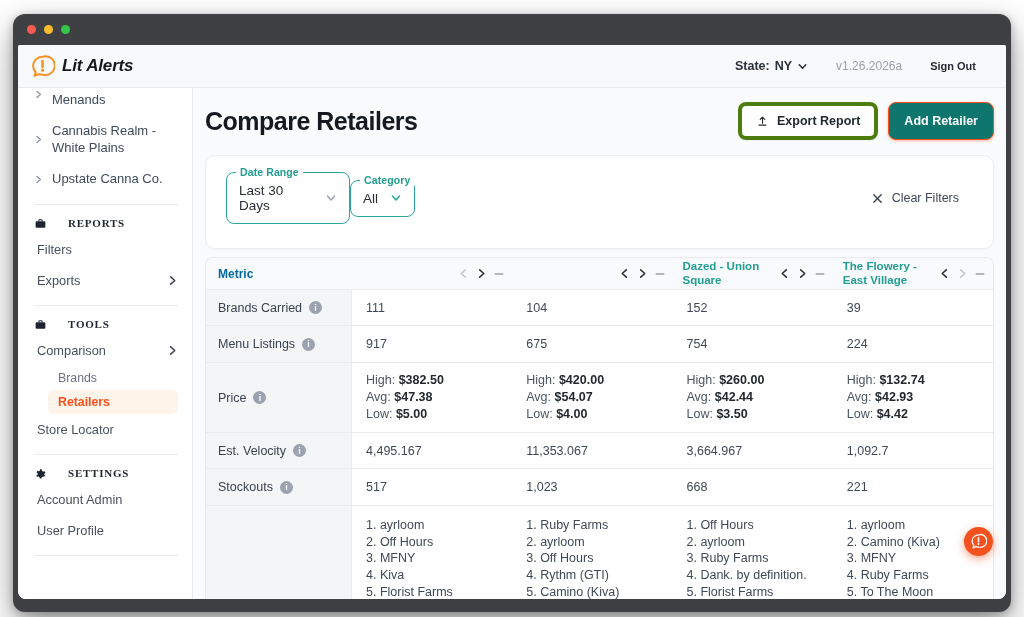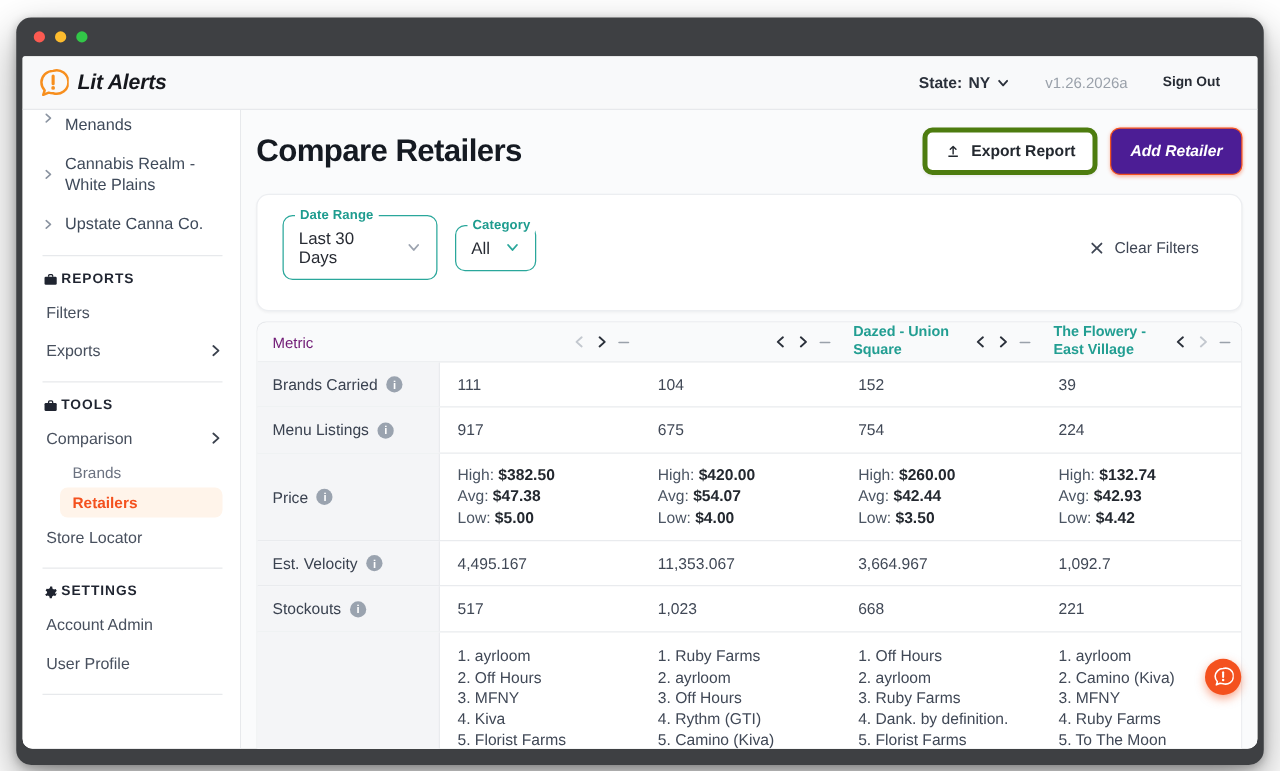--- a/index.html
+++ b/index.html
@@ -27,54 +27,54 @@
   .body-row { flex:1; display:flex; min-height:0; }
 
   
   .sidebar { width:175px; flex:0 0 175px; background:#fff; border-right:1px solid #e7e9ec;
     padding:2px 14px 0 16px; font-size:13px; color:#3f4a5a; overflow:hidden; }
   .sb-item { display:flex; align-items:center; gap:9px; padding:7px 0; cursor:pointer; line-height:1.3; }
   .sb-item .chev { flex:0 0 auto; color:#8b94a1; }
   .sb-item.clipped { padding-top:2px; }
   .sb-item.clipped .chev { align-self:flex-start; margin-top:-2px; }
   .sb-divider { border-top:1px solid #e7e9ec; margin:9px 0; }
-  .sb-section { display:flex; align-items:center; gap:2px; font-size:11px; font-weight:bold;
-    letter-spacing:.07em; color:#1f2430; margin:12px 0 4px; }
+  .sb-section { display:flex; align-items:center; gap:21px; font-size:11px; font-weight:bold;
+    letter-spacing:.07em; color:#1f2430; margin:12px 0 4px;font-family:Liberation Serif, serif; }
   .sb-link { display:flex; align-items:center; padding:8px 0 8px 3px; color:#48505e; cursor:pointer; font-size:12.8px; }
   .sb-link .chev-r { margin-left:auto; color:#3b424e; }
   .sb-sub { margin-left:14px; font-size:12.3px; color:#6b7280; padding:5px 10px; cursor:pointer; }
   .sb-sub.active { color:#f4511e; font-weight:bold; background:#fff4ea; border-radius:6px; }
 
   
   .main { flex:1; background:#fafbfc; padding:12px 12px 0 12px; overflow:hidden; position:relative; min-width:0; }
   .page-head { display:flex; align-items:center; margin-top:2px; }
   .page-title { font-size:25px; font-weight:800; color:#151a22; letter-spacing:-.02em; }
   .head-actions { margin-left:auto; display:flex; gap:10px; }
   .btn { display:flex; align-items:center; gap:8px; border-radius:8px; font-size:12.5px; font-weight:bold; cursor:pointer; }
   .btn-export { background:#fff; border:4px solid #4d7c0f; color:#23282f; padding:8px 14px; box-shadow:0 1px 2px rgba(0,0,0,.05); }
-  .btn-add { background:#4c1d95; border:1px solid #f4511e; color:#fff; padding:8px 15px; box-shadow:0 1px 3px rgba(244,81,30,.4);font-style:italic; }
+  .btn-add { background:#0f766e; border:1px solid #f4511e; color:#fff; padding:8px 15px; box-shadow:0 1px 3px rgba(244,81,30,.4); }
 
   
   .filter-card { margin-top:15px; background:#fff; border:1px solid #eceef1; border-radius:10px;
-    box-shadow:0 1px 2px rgba(0,0,0,.04); padding:16px 20px 24px; display:flex; align-items:center; gap:14px; }
+    box-shadow:0 1px 2px rgba(0,0,0,.04); padding:16px 20px 24px; display:flex; align-items:center; gap:0; }
   .osel { position:relative; border:1.5px solid #2aa79b; border-radius:8px; padding:10px 12px;
     display:flex; align-items:center; gap:12px; font-size:13.5px; color:#272b33; cursor:pointer; background:#fff; }
   .osel-label { position:absolute; top:-7px; left:9px; background:#fff; padding:0 4px;
     font-size:10.5px; font-weight:bold; color:#1e9c8f; letter-spacing:.01em; }
   .osel .chev-d { color:#9ca3af; }
   .osel.teal-chev .chev-d { color:#2aa79b; }
   .clear-filters { margin-left:auto; display:flex; align-items:center; gap:9px; font-size:12.5px;
     color:#3f4654; font-weight:500; cursor:pointer; padding-right:14px; }
 
   
   .table { margin-top:8px; background:#fff; border:1px solid #e7e9ec; border-bottom:none; border-radius:8px 8px 0 0; overflow:hidden; }
   .trow { display:grid; grid-template-columns:146px 1fr 1fr 1fr 1fr; border-bottom:1px solid #e9ebee; }
   .trow:last-child { border-bottom:none; }
   .th-row { background:#f9fafb; min-height:26px; }
-  .th-metric { display:flex; align-items:center; padding:2px 12px; font-size:12px; font-weight:normal; color:#701a75; }
+  .th-metric { display:flex; align-items:center; padding:2px 12px; font-size:12px; font-weight:bold; color:#0369a1; }
   .th-col { display:flex; align-items:center; gap:3px; padding:2px 8px 2px 10px; }
   .th-name { flex:1; font-size:11.5px; line-height:1.18; font-weight:bold; color:#229e92; cursor:pointer; max-width:104px; }
   .col-ctrls { display:flex; align-items:center; gap:7px; margin-left:auto; }
   .ctrl { cursor:pointer; display:flex; align-items:center; color:#2b313b; }
   .ctrl.disabled { color:#c3c8cf; cursor:default; }
   .ctrl.minus { color:#9aa1aa; }
 
   .td-metric { background:#f4f5f7; border-right:1px solid #e9ebee; display:flex; align-items:center; gap:7px;
     padding:0 12px; font-size:12.5px; font-weight:500; color:#3a4250; }
   .td-cell { display:flex; align-items:center; padding:2px 14px; font-size:12.5px; color:#404856; }

